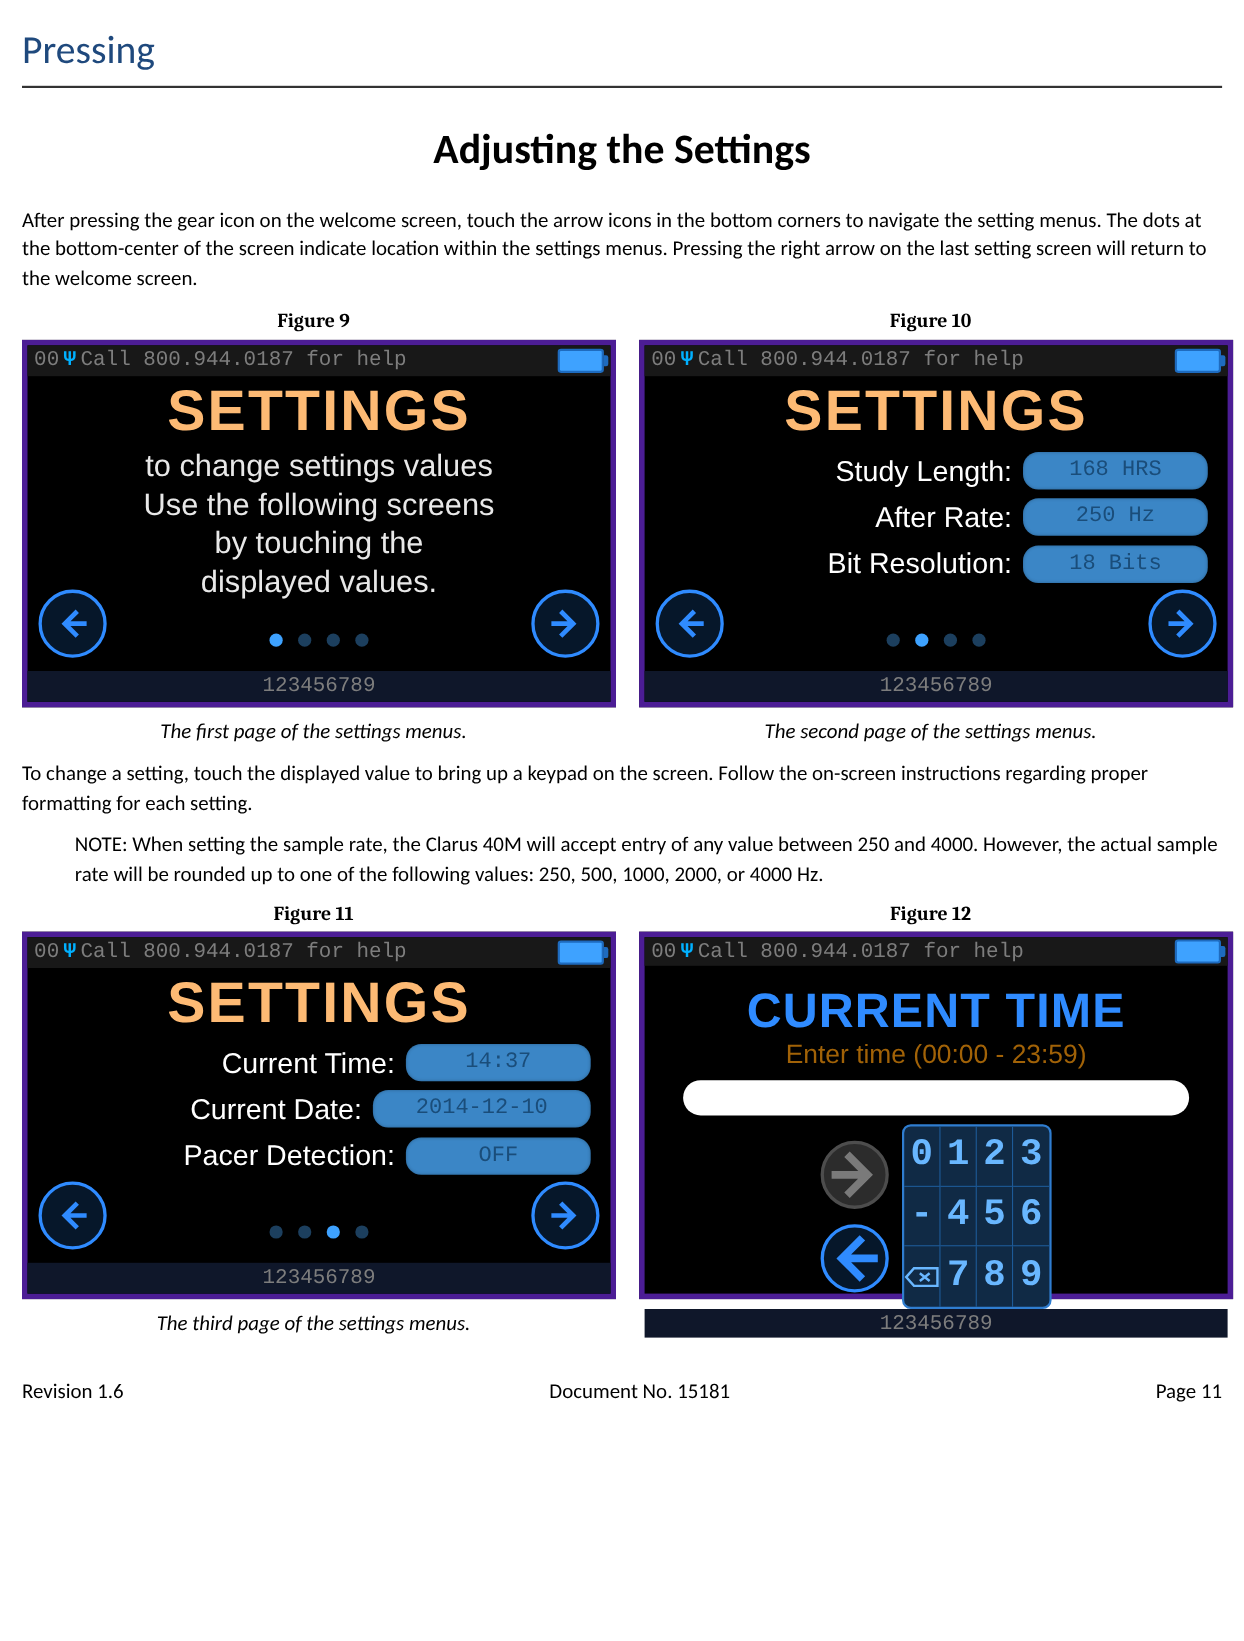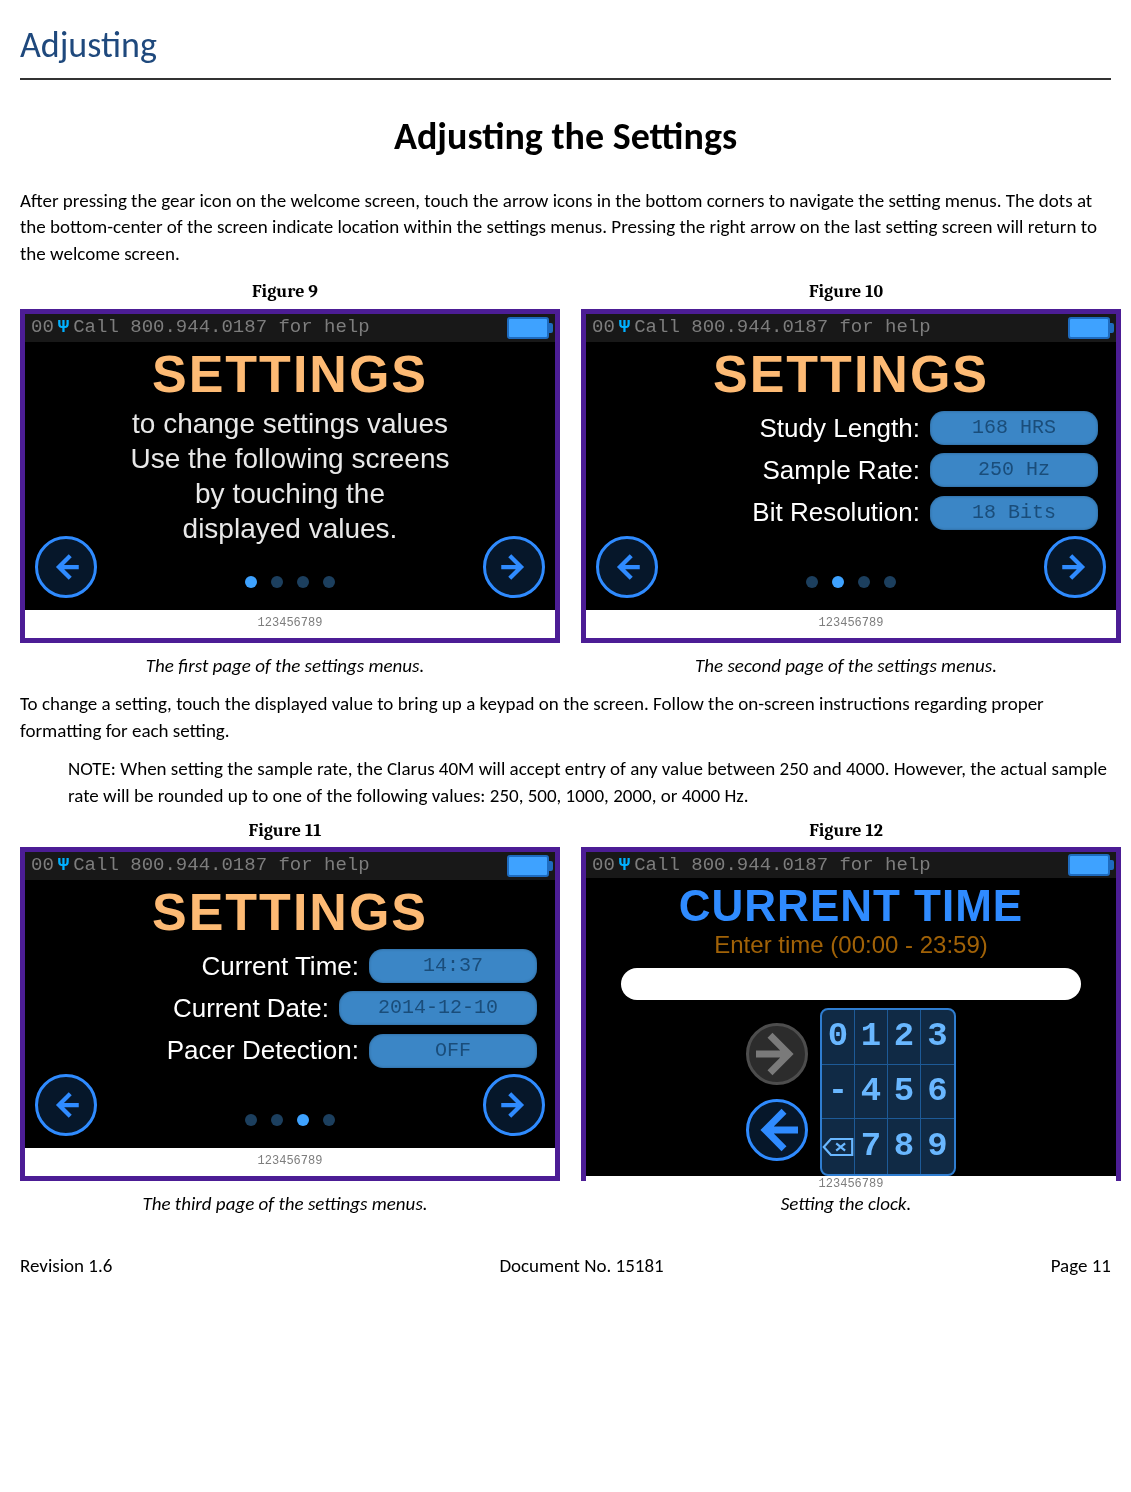--- a/index.html
+++ b/index.html
@@ -145,22 +145,22 @@
   .nav-arrow svg { width: 34px; height: 34px; }
   .dots {
     position: absolute;
     bottom: 22px;
     left: 50%; transform: translateX(-50%);
     display: flex; gap: 14px;
   }
   .dot { width: 12px; height: 12px; border-radius: 50%; background: #3ea2ff; }
   .dot.inactive { background: #1c3f5e; }
   .bottombar {
-    height: 28px; background: #ffffff; display:flex; align-items:center; justify-content:center;
-    font-family: "Courier New", monospace; color: #7d7d7d; font-size: 12px;
+    height: 28px; background: #0f172a; display:flex; align-items:center; justify-content:center;
+    font-family: "Courier New", monospace; color: #7d7d7d; font-size: 19px;
   }
   .caption { text-align:center; font-style: italic; font-size: 19px; margin-top: 10px; }
 
   .time-sub { color: #a16207; font-size: 24px; font-family: Arial, sans-serif; margin-top: 0; }
   .time-input {
     background: #fff; width: 460px; height: 32px; border-radius: 16px; margin: 6px auto 8px auto;
   }
   .keypad-wrap { display:flex; align-items:center; gap:12px; padding:0 12px; }
   .keypad-side { display:flex; flex-direction:column; gap:14px; }
   .circle-btn {
@@ -184,21 +184,21 @@
   .key:nth-child(n+9){border-bottom:none;}
   .key svg{width:32px;height:22px;}
 
   .page-footer {
     display:flex; justify-content:space-between; font-size:19px; margin-top:36px;
   }
 </style>
 </head>
 <body>
 
-<h1 class="section-title">Adjusting</h1>
+<h1 class="section-title">Pressing</h1>
 <hr class="section-rule">
 
 <h2 class="page-title">Adjusting the Settings</h2>
 
 <p class="body">After pressing the gear icon on the welcome screen, touch the arrow icons in the bottom corners to navigate the setting menus. The dots at the bottom-center of the screen indicate location within the settings menus. Pressing the right arrow on the last setting screen will return to the welcome screen.</p>
 
 <div class="fig-row">
 
   <div class="fig-col">
     <div class="fig-label">Figure 9</div>
@@ -253,21 +253,21 @@
         <span class="battery"></span>
       </div>
       <div class="screen-body">
         <div class="settings-title">SETTINGS</div>
         <div class="settings-rows">
           <div class="setting-row">
             <span class="setting-label">Study Length:</span>
             <span class="pill">168 HRS</span>
           </div>
           <div class="setting-row">
-            <span class="setting-label">Sample Rate:</span>
+            <span class="setting-label">After Rate:</span>
             <span class="pill">250 Hz</span>
           </div>
           <div class="setting-row">
             <span class="setting-label">Bit Resolution:</span>
             <span class="pill">18 Bits</span>
           </div>
         </div>
         <div class="nav-arrow left">
           <svg viewBox="0 0 24 24">
               <path fill="none" stroke="#2f8bff" stroke-width="3" d="M15 4l-8 8 8 8M7 12h14"></path>
@@ -349,21 +349,21 @@
     <div class="fig-label">Figure 12</div>
     <div class="device">
       <div class="statusbar">
         <span class="statusbar-left">
           <span>00</span>
           <span class="antenna">Ψ</span>
           <span>Call 800.944.0187 for help</span>
         </span>
         <span class="battery"></span>
       </div>
-      <div class="screen-body" style="padding-top:2px;">
+      <div class="screen-body" style="padding-top:16px;">
         <div class="current-time-title">CURRENT TIME</div>
         <div class="time-sub">Enter time (00:00 - 23:59)</div>
         <div class="time-input"></div>
         <div class="keypad-wrap">
           <div class="keypad-side">
             <div class="circle-btn dim">
               <svg viewBox="0 0 24 24">
                   <path fill="none" stroke="#7a7a7a" stroke-width="3" d="M9 4l8 8-8 8M17 12H3"></path>
                 </svg>
             </div>

